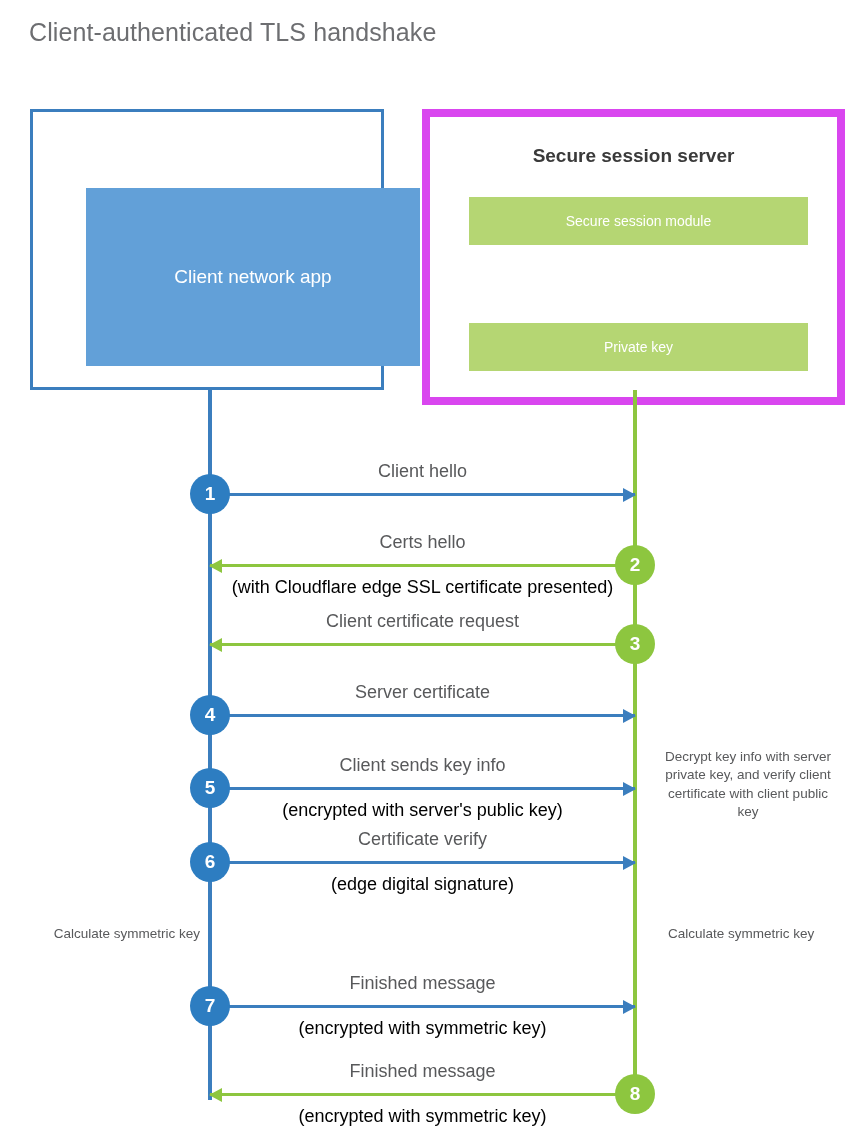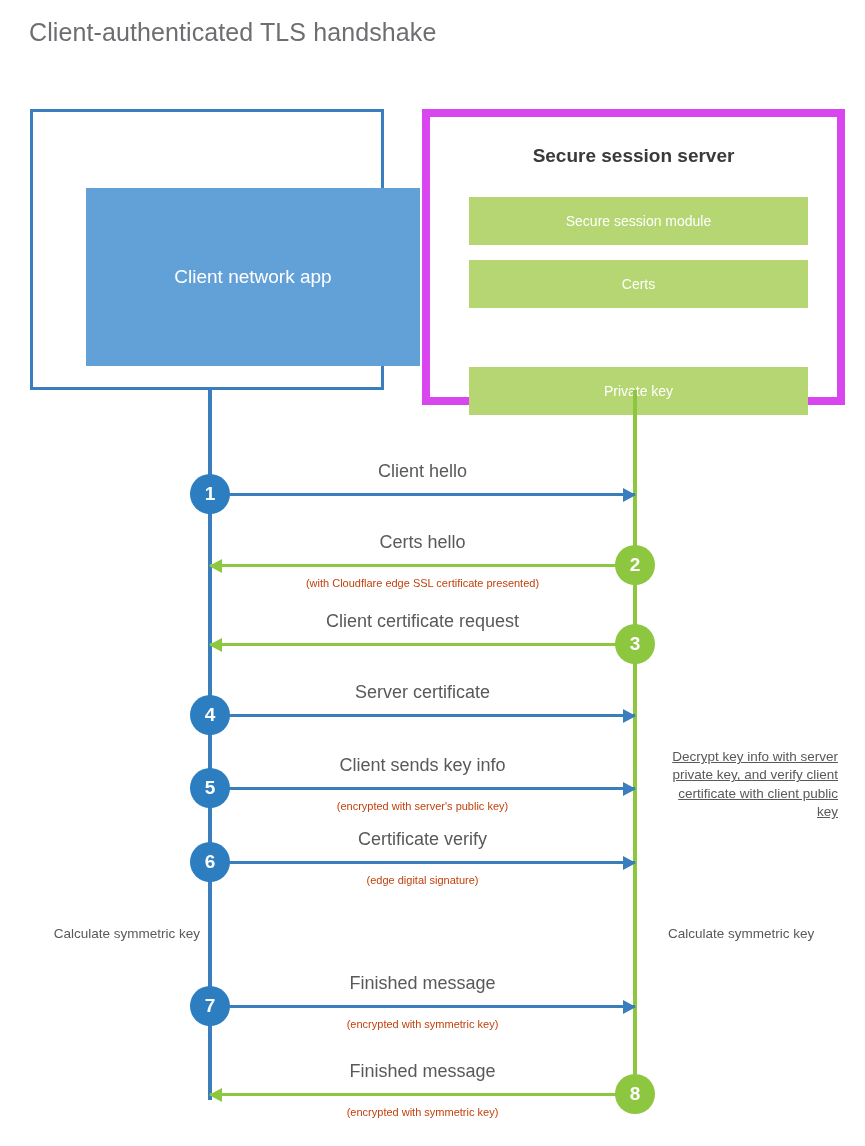--- a/index.html
+++ b/index.html
@@ -85,21 +85,21 @@
     background: #b5d673;
     color: #ffffff;
     font-size: 14px;
     display: flex;
     align-items: center;
     justify-content: center;
     text-align: center;
   }
   #server-bar-0 { top: 80px; }
   #server-bar-1 { top: 143px; }
-  #server-bar-2 { top: 206px; margin-top: 44px; }
+  #server-bar-2 { top: 206px; }
 
   
   .lifeline {
     position: absolute;
     width: 4px;
   }
   #lifeline-client {
     left: 208px;
     top: 390px;
     height: 710px;
@@ -153,22 +153,22 @@
     font-size: 18px;
     color: #58595b;
     white-space: nowrap;
   }
   .msg-sub {
     position: absolute;
     left: 0;
     width: 100%;
     top: 13px;
     text-align: center;
-    font-size: 11px;
-    color: #c2410c;
+    font-size: 18px;
+    color: #000000;
     white-space: nowrap;
   }
 
   
   .step-circle {
     position: absolute;
     width: 40px;
     height: 40px;
     border-radius: 50%;
     display: flex;
@@ -185,22 +185,21 @@
   .side-note {
     position: absolute;
     font-size: 13.5px;
     line-height: 1.36;
     color: #58595b;
   }
   #note-decrypt {
     left: 658px;
     top: 748px;
     width: 180px;
-    text-align: right;
-    text-decoration: underline;
+    text-align: center;
   }
   #note-calc-client {
     left: 40px;
     top: 925px;
     width: 160px;
     text-align: right;
   }
   #note-calc-server {
     left: 668px;
     top: 925px;
@@ -215,21 +214,20 @@
 
   <div class="page-title">Client-authenticated TLS handshake</div>
 
   <div class="party-box" id="client-box">
     <div id="client-app">Client network app</div>
   </div>
 
   <div class="party-box" id="server-box">
     <div class="party-title">Secure session server</div>
     <div class="server-bar" id="server-bar-0">Secure session module</div>
-    <div class="server-bar" id="server-bar-1">Certs</div>
     <div class="server-bar" id="server-bar-2">Private key</div>
   </div>
 
   <div class="lifeline" id="lifeline-client"></div>
   <div class="lifeline" id="lifeline-server"></div>
 
   <div id="messages-layer">
       <div class="msg blue to-right" style="left: 210px; top: 493px; width: 425px;">
         <div class="msg-line" style="width: 100%;"></div>
         <div class="arrow"></div>

